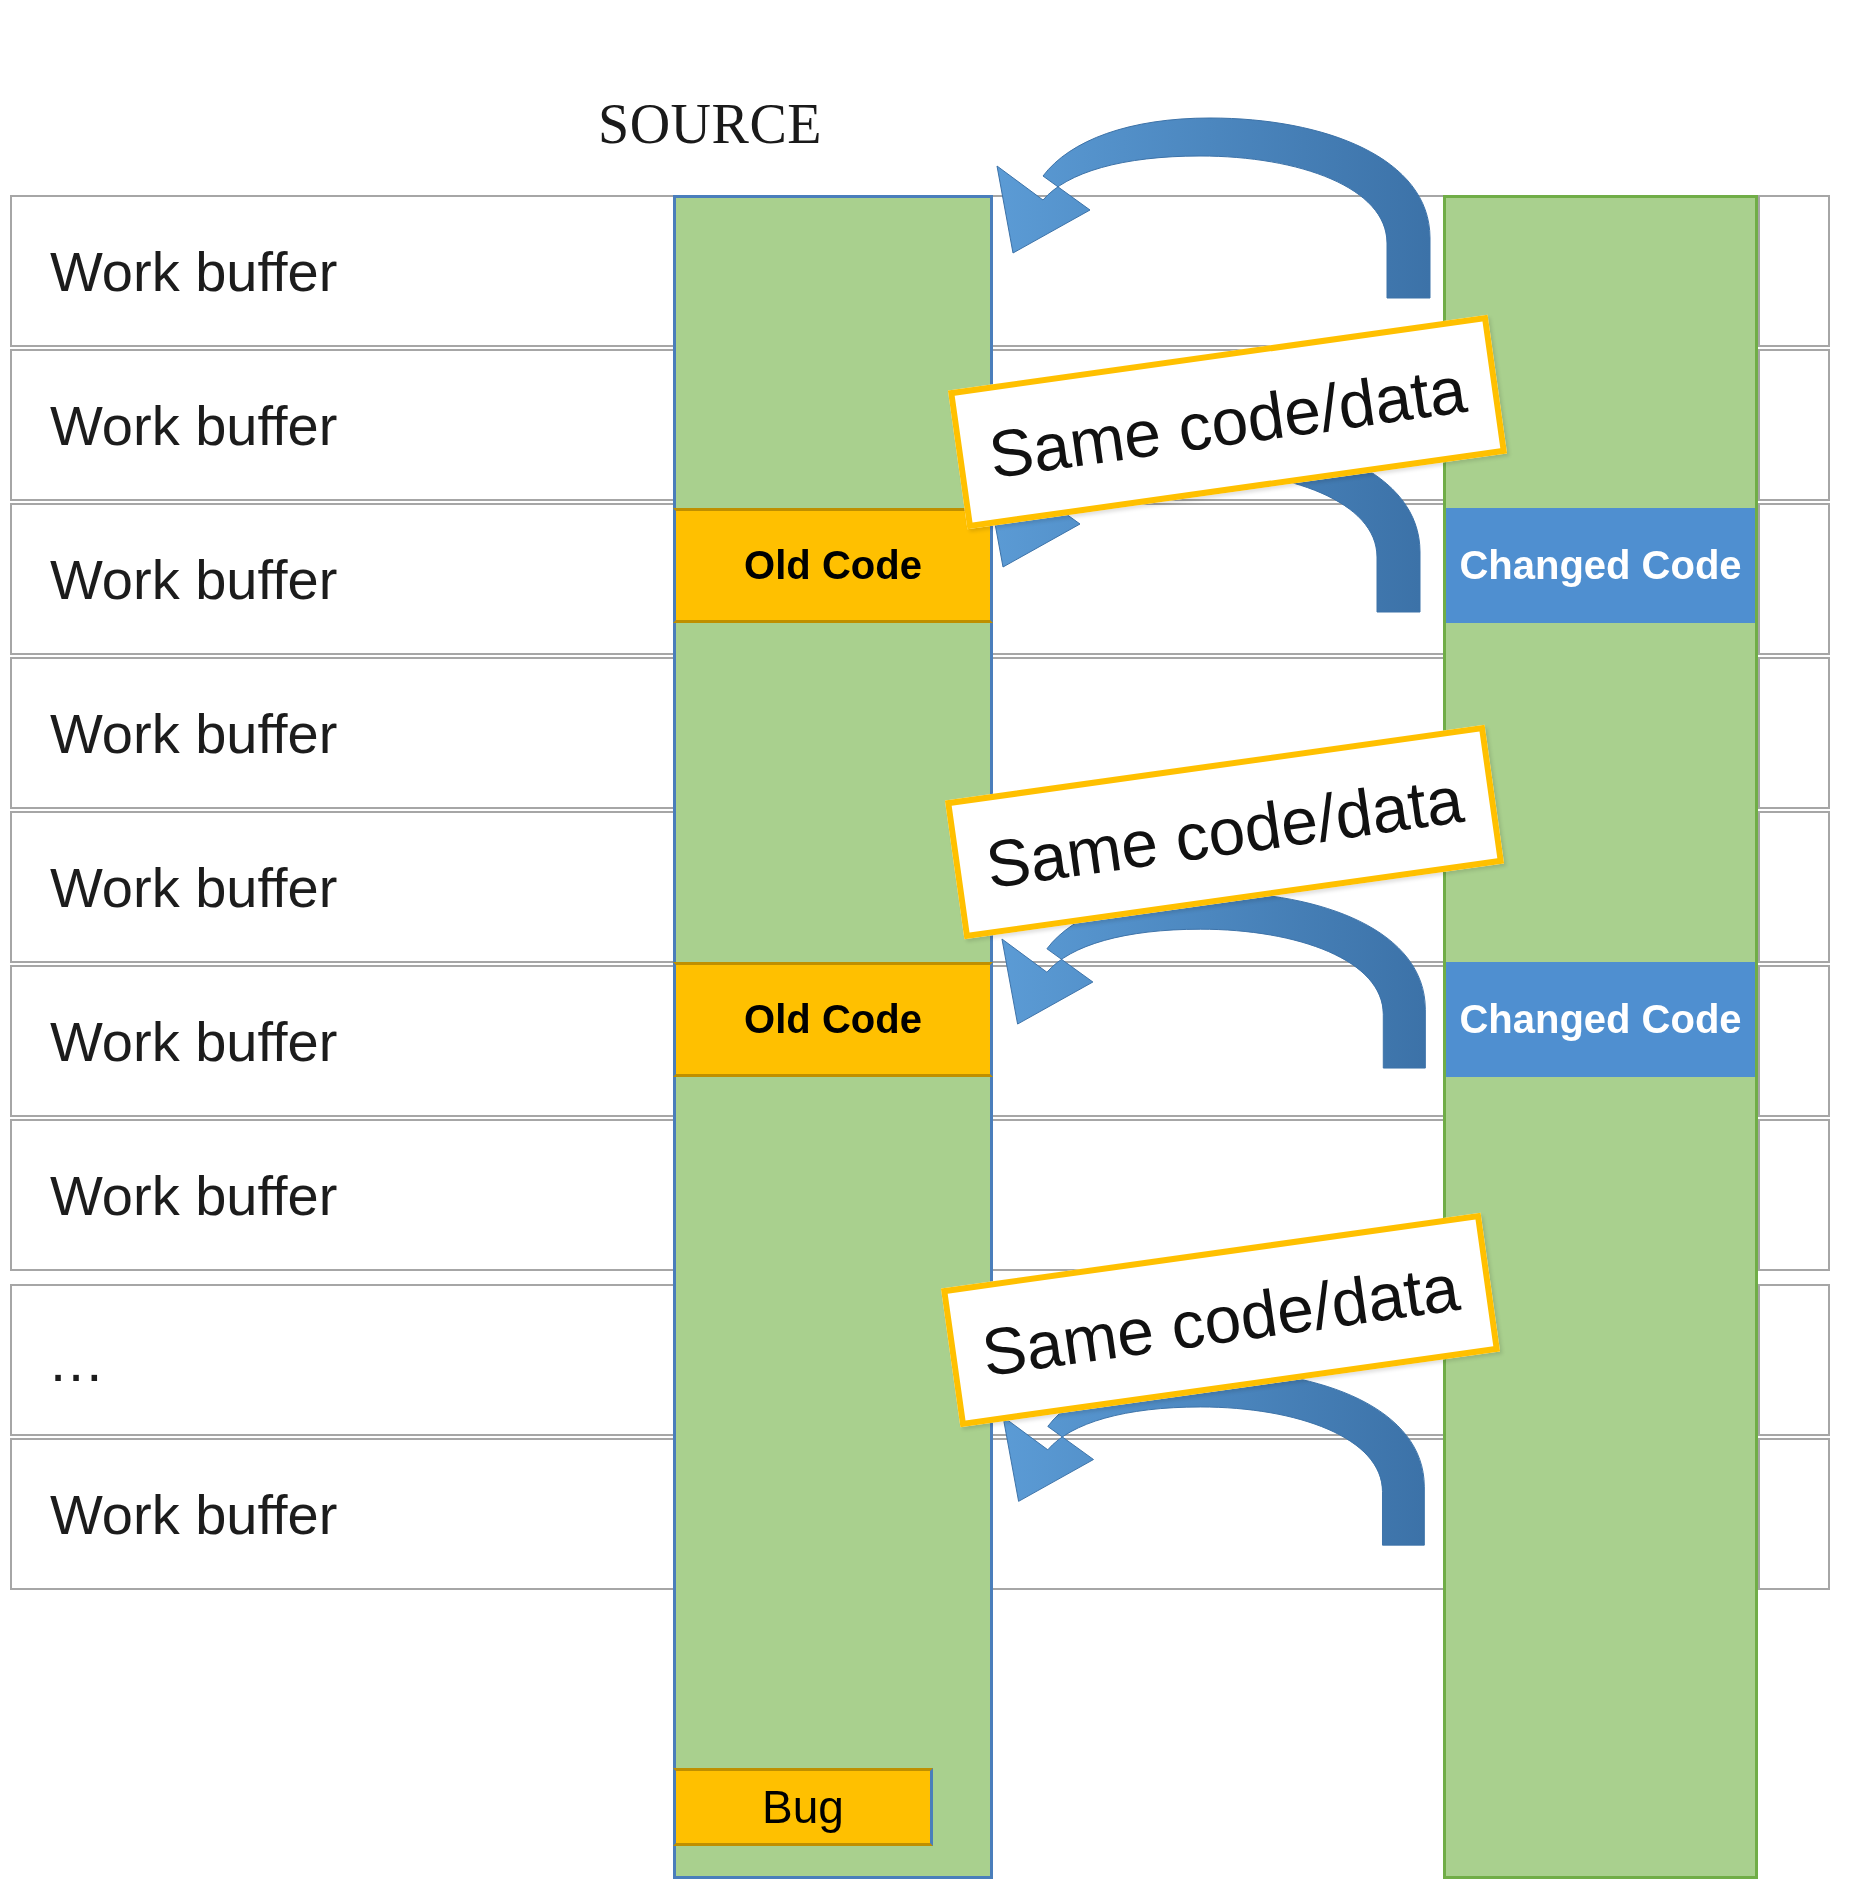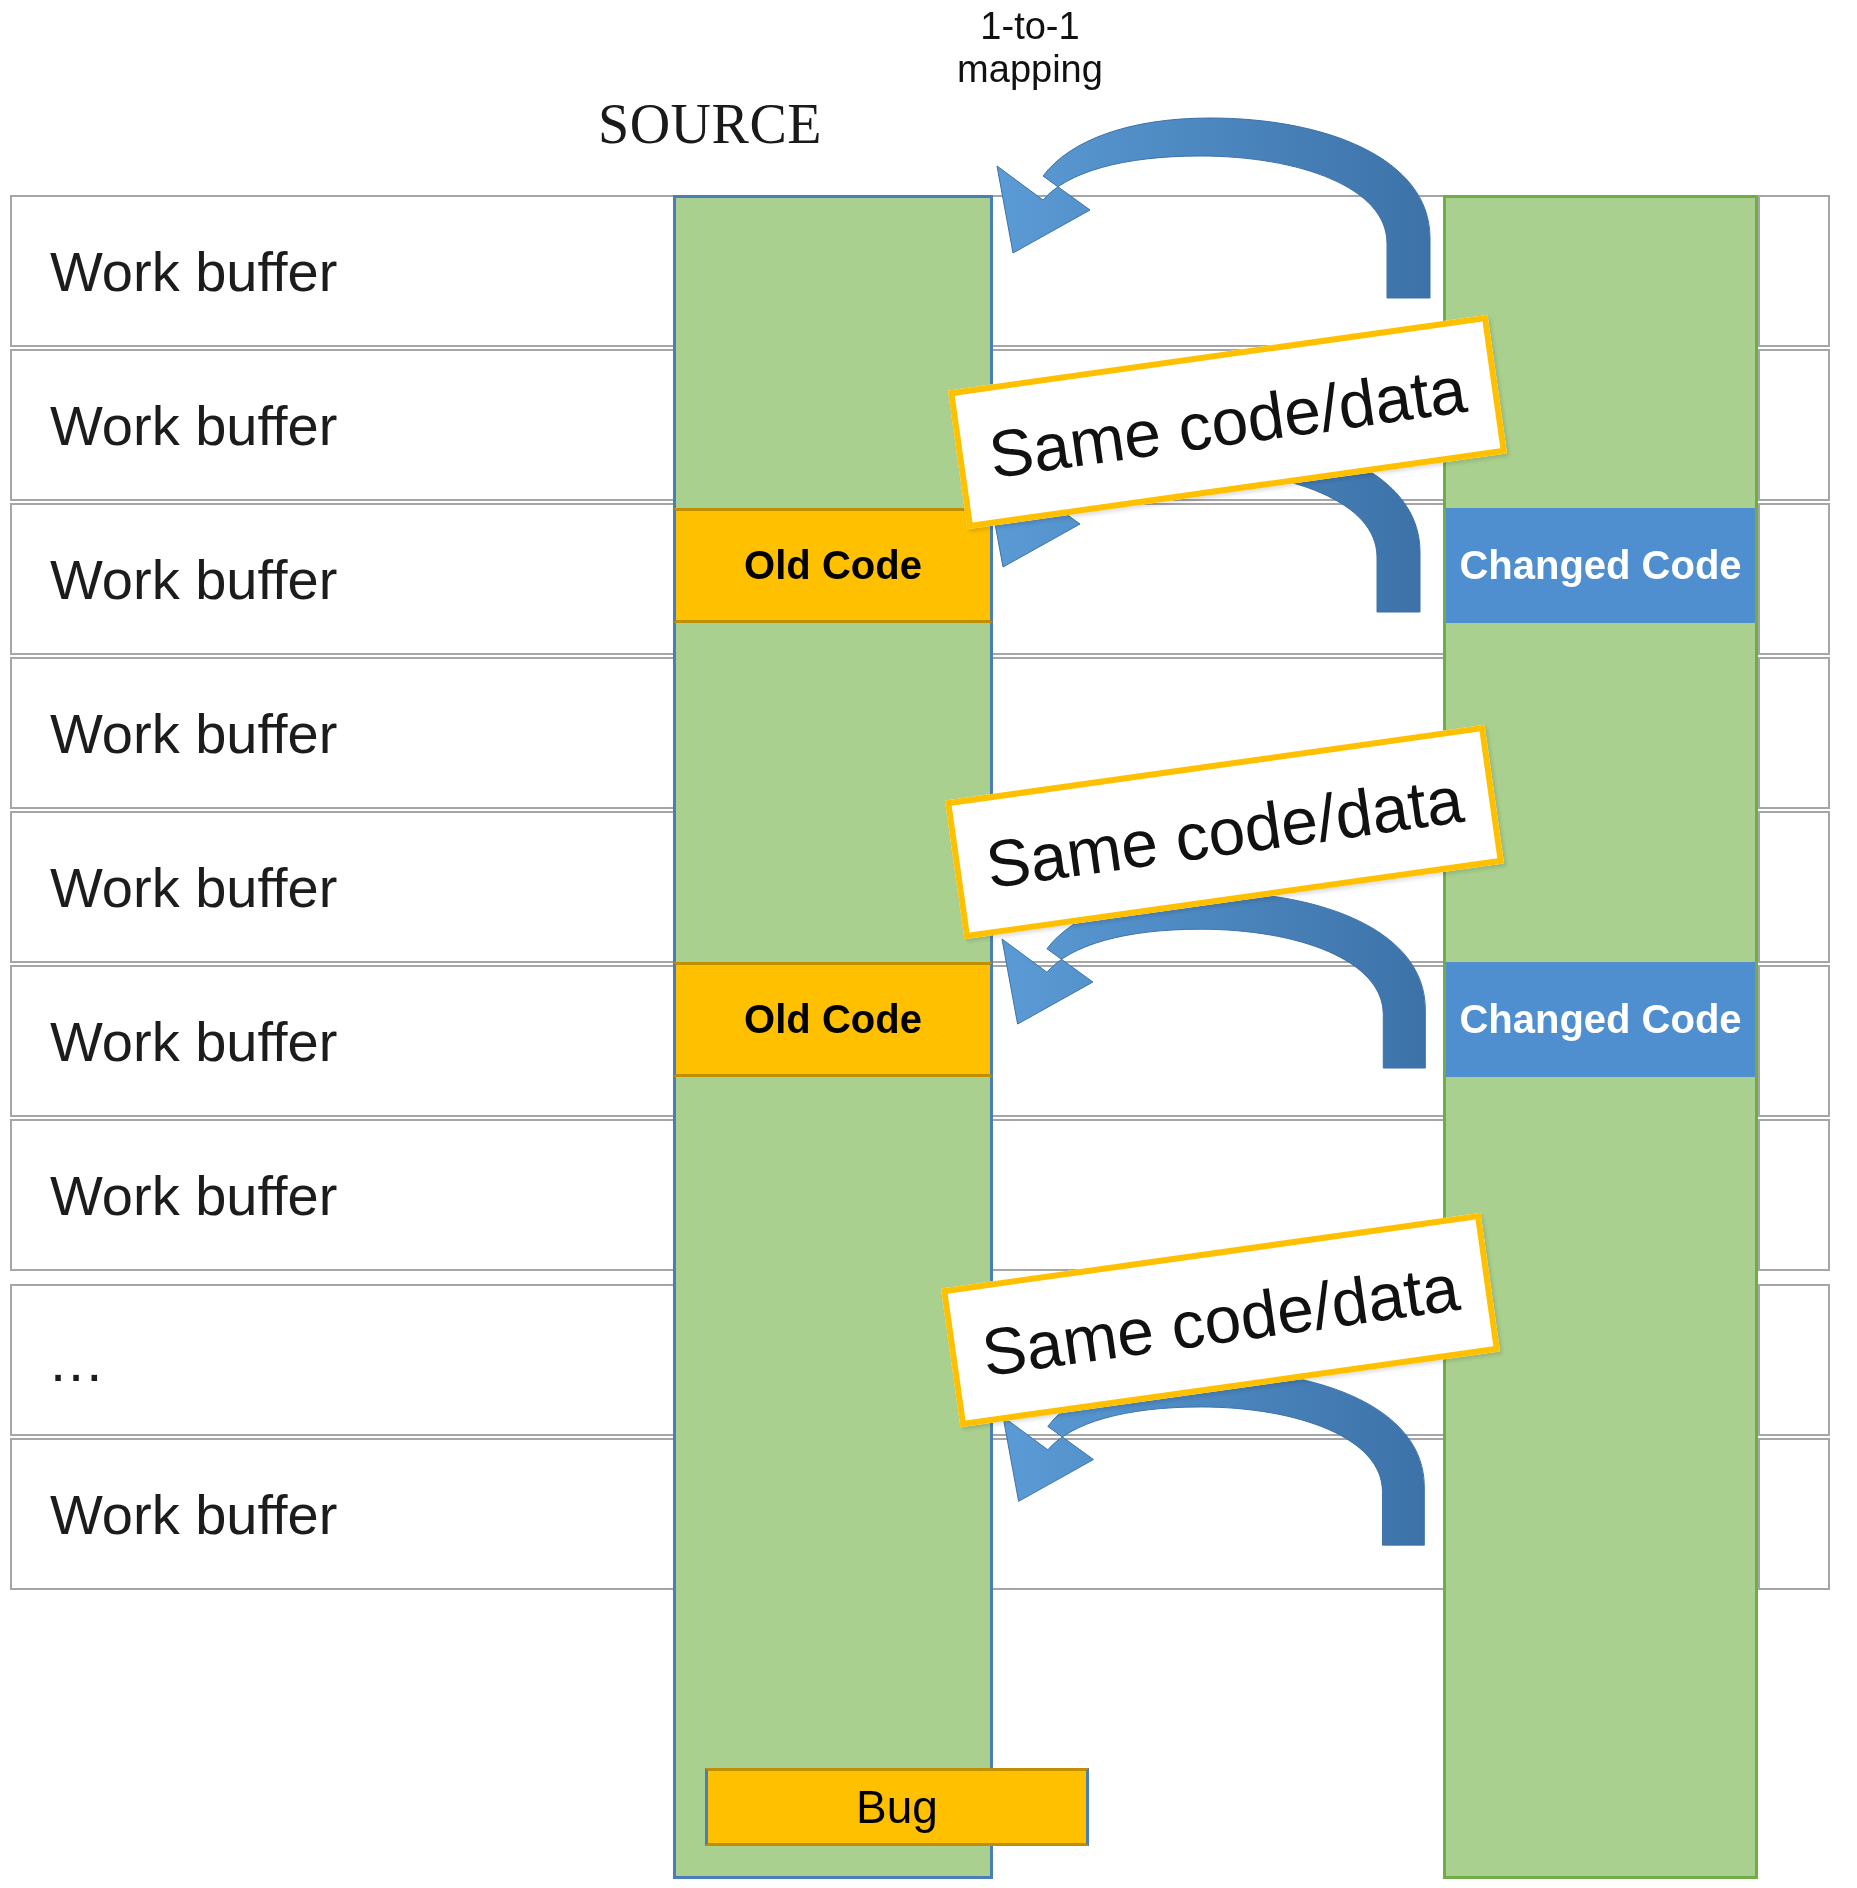--- a/index.html
+++ b/index.html
@@ -116,21 +116,21 @@
     background:#ffc000;
     border-top:3px solid #70ad47;
     border-bottom:3px solid #70ad47;
     border-left:3px solid #70ad47;
     border-right:3px solid #70ad47;
     color:#000;
     font-size:46px;
     font-weight:500;
   }
   .chip-bug{
-    left:705px; width:384px;
+    left:673px; width:260px;
     background:#ffc000;
     border-top:3px solid #bf8f00;
     border-bottom:3px solid #bf8f00;
     border-left:3px solid #4a7ebb;
     border-right:3px solid #4a7ebb;
     color:#000;
     font-size:46px;
     font-weight:500;
   }
 
@@ -153,24 +153,20 @@
   }
 </style>
 </head>
 <body>
 
 <div id="stage">
 
   <div class="col-header" id="hdr-source">SOURCE</div>
 
 
-  <div class="map-label">
-    <div>1-to-1</div>
-    <div>mapping</div>
-  </div>
 
   <div class="row" style="top:195px;height:152px;">
     <span class="row-label">Work buffer</span>
   </div>
   <div class="row" style="top:349px;height:152px;">
     <span class="row-label">Work buffer</span>
   </div>
   <div class="row" style="top:503px;height:152px;">
     <span class="row-label">Work buffer</span>
   </div>

